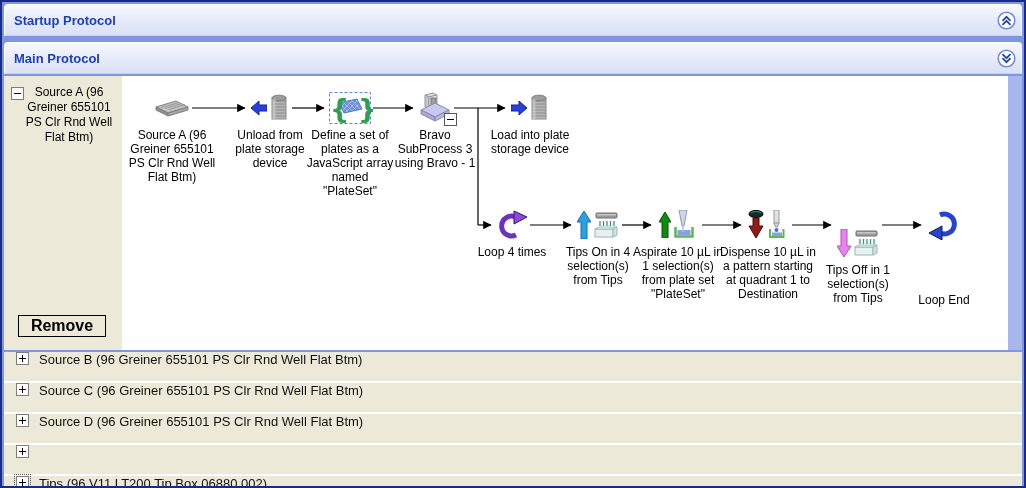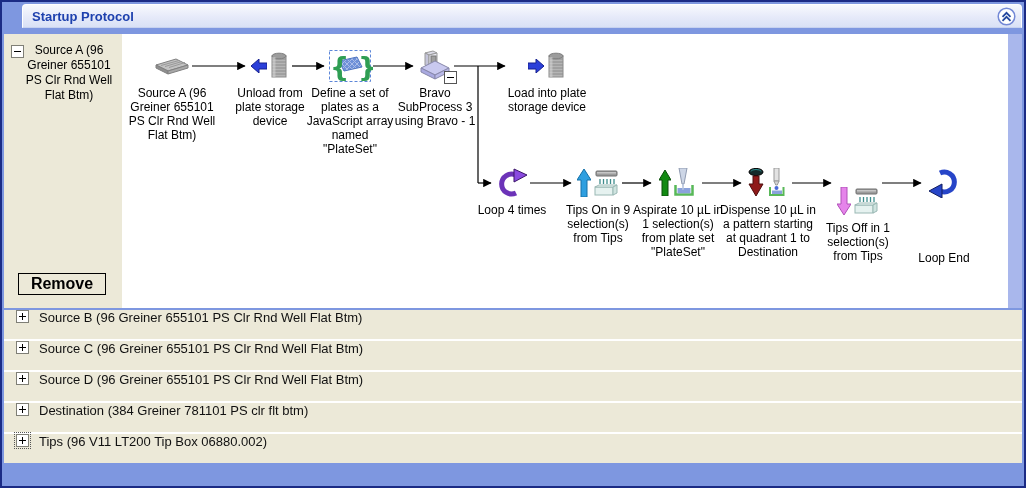--- a/index.html
+++ b/index.html
@@ -2,21 +2,21 @@
 <html><head>
 <meta charset="utf-8">
 <style>
   html,body { margin:0; padding:0; background:#ffffff; }
   .app {
     position:relative; width:1026px; height:488px; box-sizing:border-box;
     border:2px solid #1b2b85; background:#7e97e0;
     font-family:"Liberation Sans", sans-serif; overflow:hidden;
   }
   .hbar {
-    height:24px; margin:2px 2px 0 20px; box-sizing:border-box;
+    height:32px; margin:2px 2px 0 2px; box-sizing:border-box;
     background:linear-gradient(180deg,#f8f9fe 0%,#e6eaf9 55%,#d9e1f6 100%);
     border:1px solid #ffffff; border-bottom-color:#c7d2ef;
     border-radius:4px 4px 0 0;
     display:flex; align-items:center; padding:0 5px 0 9px;
   }
   .hbar .title { color:#1e41ae; font-weight:bold; font-size:13px; flex:1; }
   .chev { width:19px; height:19px; cursor:pointer; display:flex; }
   .gap4 { height:4px; } .gap2 { height:2px; }
 
   .content { margin:0 2px; height:274px; display:flex; background:#5eead4; }
@@ -53,20 +53,29 @@
     <span class="chev">
       <svg width="19" height="19">
           <circle cx="9.5" cy="9.5" r="8.3" fill="#ffffff" stroke="#7489d6" stroke-width="1.5"></circle>
           <path d="M5.5,9.8 L9.5,5.8 L13.5,9.8 M5.5,13.8 L9.5,9.8 L13.5,13.8" fill="none" stroke="#23479e" stroke-width="1.8"></path>
         </svg>
     </span>
   </div>
 
   <div class="gap4"></div>
 
+  <div class="hbar">
+    <span class="title">Main Protocol</span>
+    <span class="chev">
+      <svg width="19" height="19">
+          <circle cx="9.5" cy="9.5" r="8.3" fill="#ffffff" stroke="#7489d6" stroke-width="1.5"></circle>
+          <path d="M5.5,5.2 L9.5,9.2 L13.5,5.2 M5.5,9.2 L9.5,13.2 L13.5,9.2" fill="none" stroke="#23479e" stroke-width="1.8"></path>
+        </svg>
+    </span>
+  </div>
 
   <div class="gap2"></div>
 
   <div class="content">
 
     <div class="sidebar">
       <span class="expbox side-exp">
         <svg width="13" height="13">
             <rect x="0.5" y="0.5" width="12" height="12" fill="#fff" stroke="#7f7f76"></rect>
             <line x1="3" y1="6.5" x2="10" y2="6.5" stroke="#000"></line>
@@ -159,21 +168,21 @@
             <polygon points="11,5 19,3 19,15 11,17" fill="#ececf4" stroke="#999"></polygon>
             <rect x="13" y="6" width="5" height="9" fill="#9f9f9f" stroke="#777"></rect>
             <polygon points="3,18 17,11 31,18 17,25" fill="#c9c9ef" stroke="#8888aa"></polygon>
             <polygon points="3,18 17,25 17,29 3,22" fill="#a9a9e0" stroke="#8888aa"></polygon>
             <polygon points="17,25 31,18 31,22 17,29" fill="#b9b9e8" stroke="#8888aa"></polygon>
           </svg>
         </span>
         <span class="lbl">Bravo SubProcess 3 using Bravo - 1</span>
       </div>
 
-      <div class="step" style="left:366px;top:14px;width:84px;margin-left:17px;">
+      <div class="step" style="left:366px;top:14px;width:84px;">
         <span class="ic">
           <svg width="16" height="14">
               <polygon points="0,4 8,4 8,0 16,7 8,14 8,10 0,10" fill="#2b3fd9" stroke="#16208f"></polygon>
             </svg>
           <svg width="20" height="28">
               <rect x="3" y="4" width="14" height="21" fill="#b5b5b5" stroke="#8a8a8a"></rect>
               <g stroke="#8c8c8c">
                 <line x1="3" y1="7" x2="17" y2="7"></line>
                 <line x1="3" y1="10" x2="17" y2="10"></line>
                 <line x1="3" y1="13" x2="17" y2="13"></line>
@@ -218,21 +227,21 @@
                 <line x1="10.5" y1="9" x2="10.5" y2="14"></line>
                 <line x1="14" y1="9" x2="14" y2="14"></line>
                 <line x1="17.5" y1="9" x2="17.5" y2="14"></line>
                 <line x1="21" y1="9" x2="21" y2="14"></line>
               </g>
               <rect x="2" y="17" width="18" height="8" fill="#e6f2f0" stroke="#9ab8b4"></rect>
               <polygon points="2,17 6,15 24,15 20,17" fill="#f2faf8" stroke="#9ab8b4"></polygon>
               <polygon points="20,17 24,15 24,23 20,25" fill="#cfe4e0" stroke="#9ab8b4"></polygon>
             </svg>
         </span>
-        <span class="lbl">Tips On in 9 selection(s) from Tips</span>
+        <span class="lbl">Tips On in 4 selection(s) from Tips</span>
       </div>
 
       <div class="step" style="left:509px;top:131px;width:94px;">
         <span class="ic">
           <svg width="12" height="26">
               <polygon points="3,26 3,10 0,10 6,0 12,10 9,10 9,26" fill="#128a12" stroke="#0a4f0a"></polygon>
             </svg>
           <svg width="24" height="30">
               <polygon points="6,0 14,0 11,16 9,16" fill="#cdd6e6" stroke="#8f9ab0"></polygon>
               <path d="M2.5,17 L2.5,26.5 L19.5,26.5 L19.5,17" fill="none" stroke="#58b858" stroke-width="2.5"></path>
@@ -335,21 +344,20 @@
     </div>
 
     <div class="rrow">
       <span class="expbox">
         <svg width="13" height="13">
             <rect x="0.5" y="0.5" width="12" height="12" fill="#fff" stroke="#7f7f76"></rect>
             <line x1="3" y1="6.5" x2="10" y2="6.5" stroke="#000"></line>
             <line x1="6.5" y1="3" x2="6.5" y2="10" stroke="#000"></line>
           </svg>
       </span>
-      <span class="rlbl">Destination (384 Greiner 781101 PS clr flt btm)</span>
     </div>
 
     <div class="rrow">
       <span class="expbox focused">
         <svg width="13" height="13">
             <rect x="0.5" y="0.5" width="12" height="12" fill="#fff" stroke="#7f7f76"></rect>
             <line x1="3" y1="6.5" x2="10" y2="6.5" stroke="#000"></line>
             <line x1="6.5" y1="3" x2="6.5" y2="10" stroke="#000"></line>
           </svg>
       </span>

